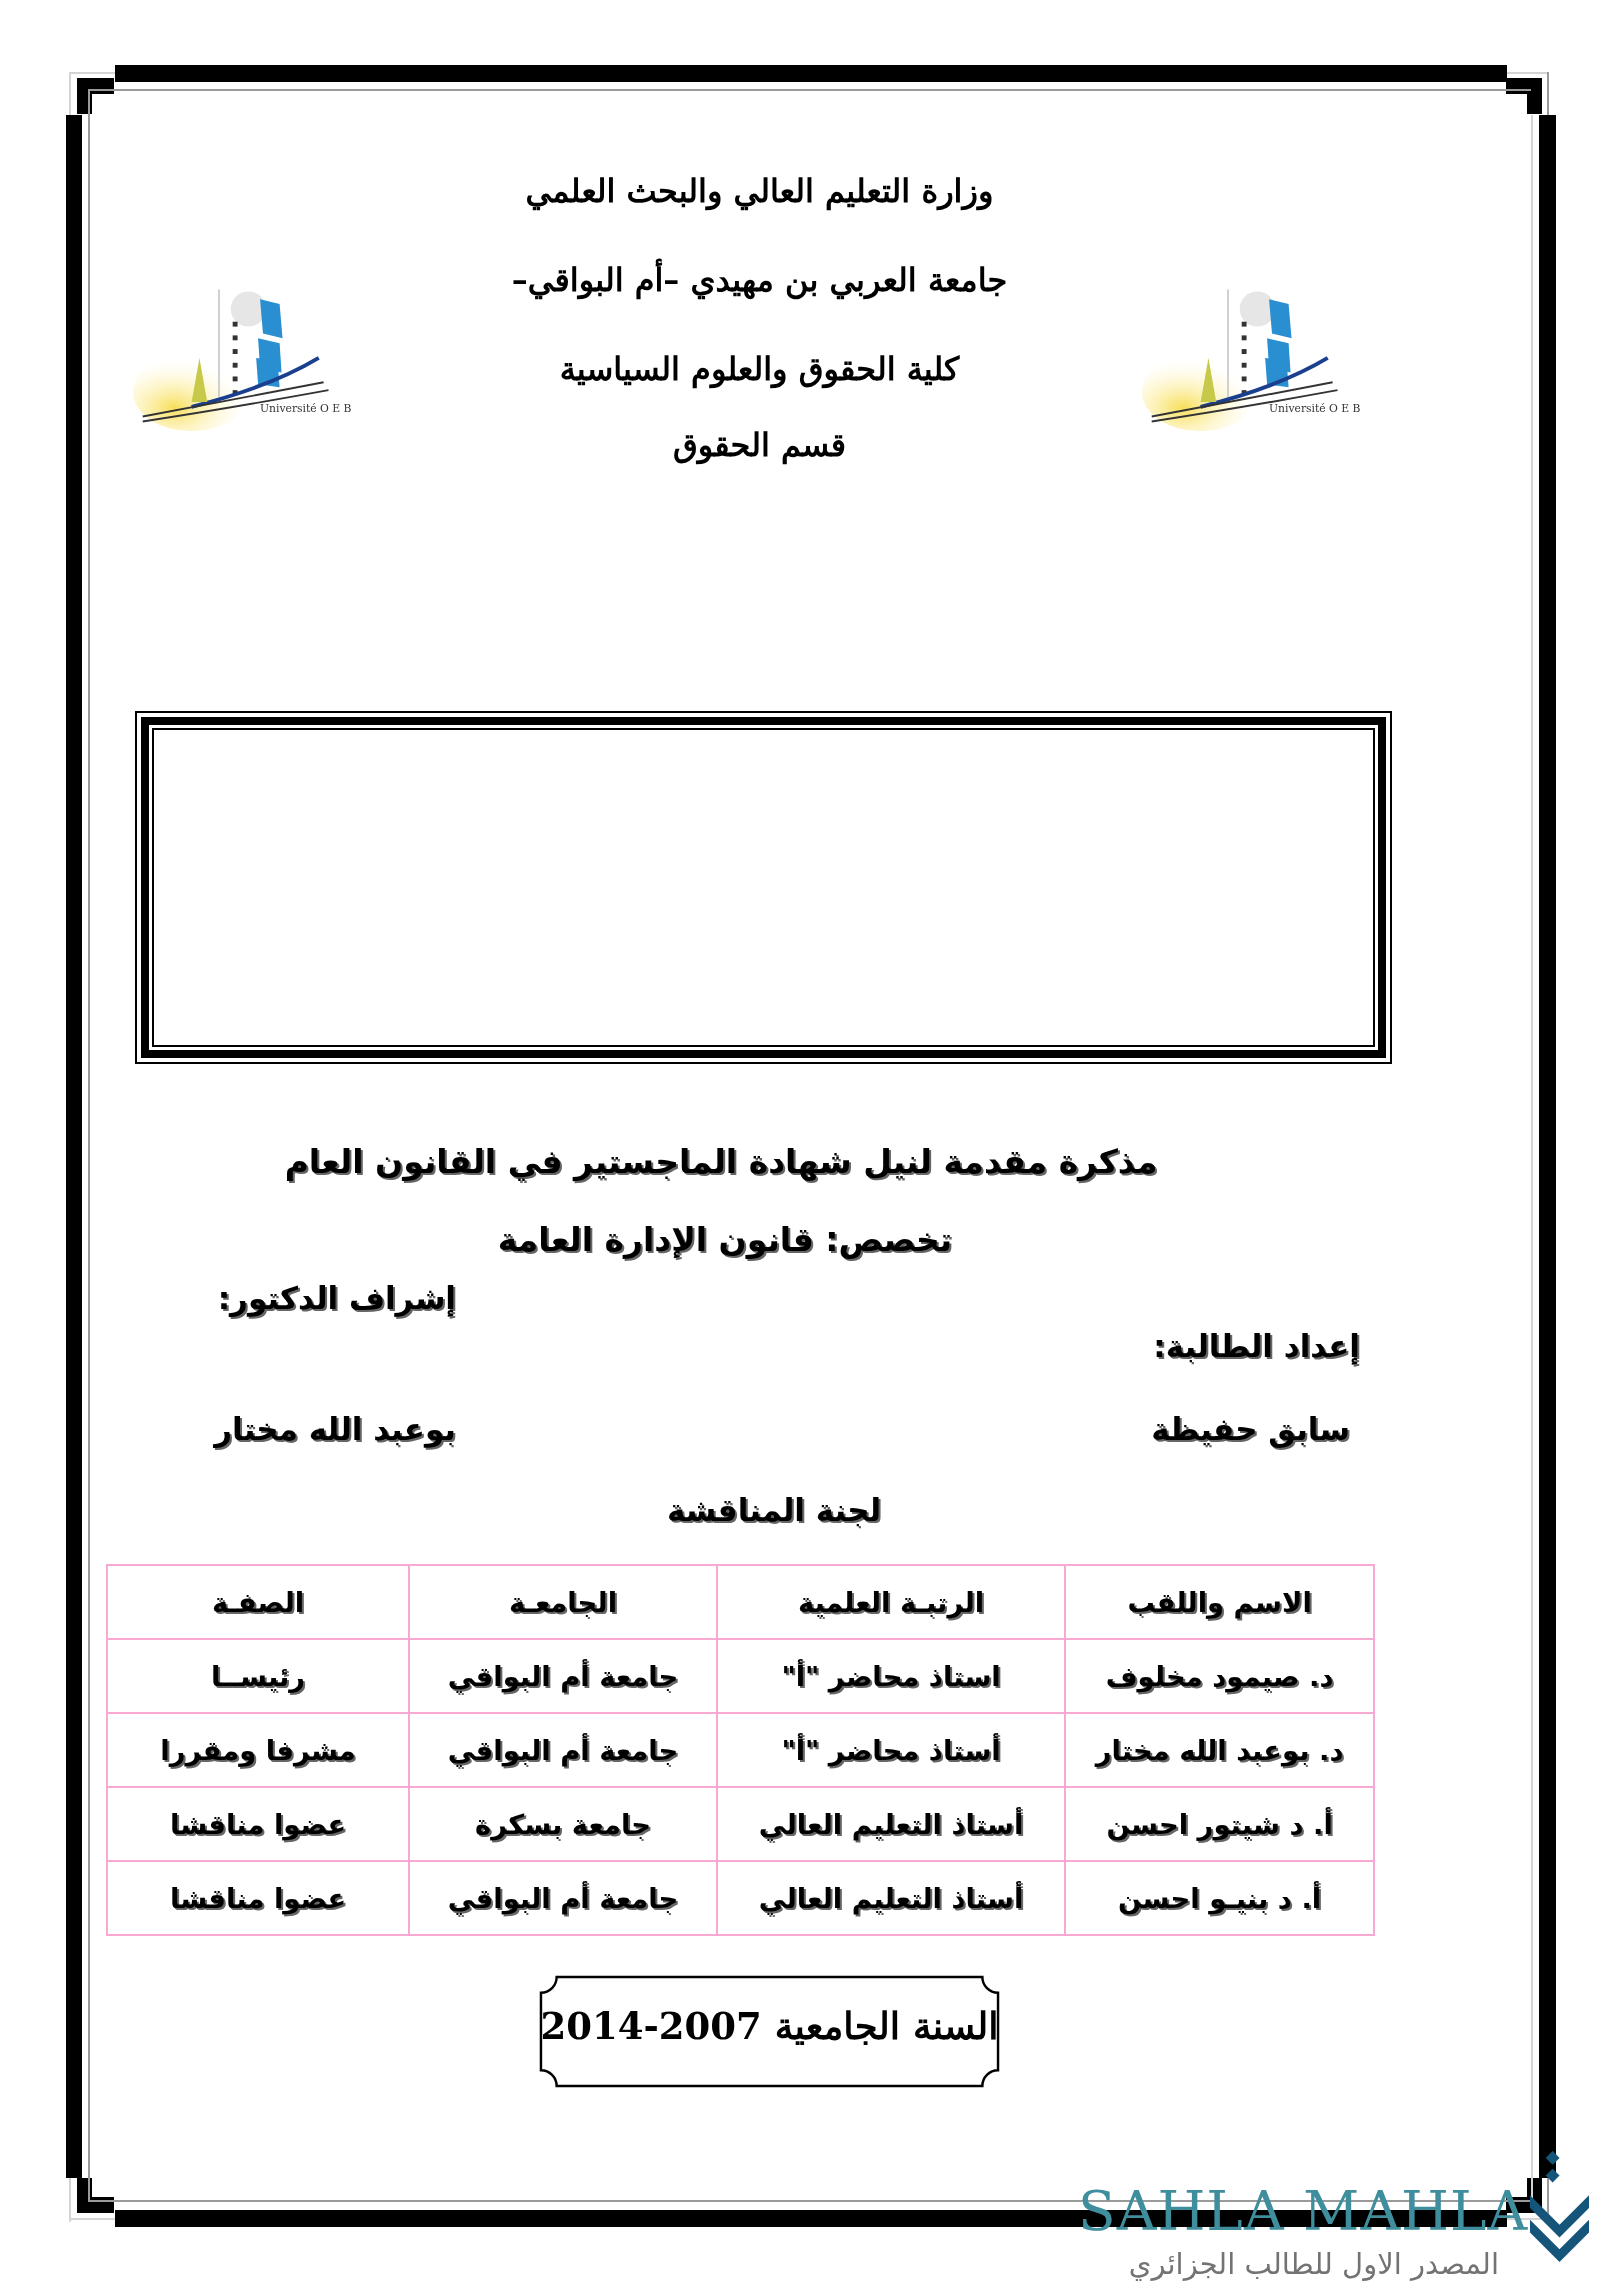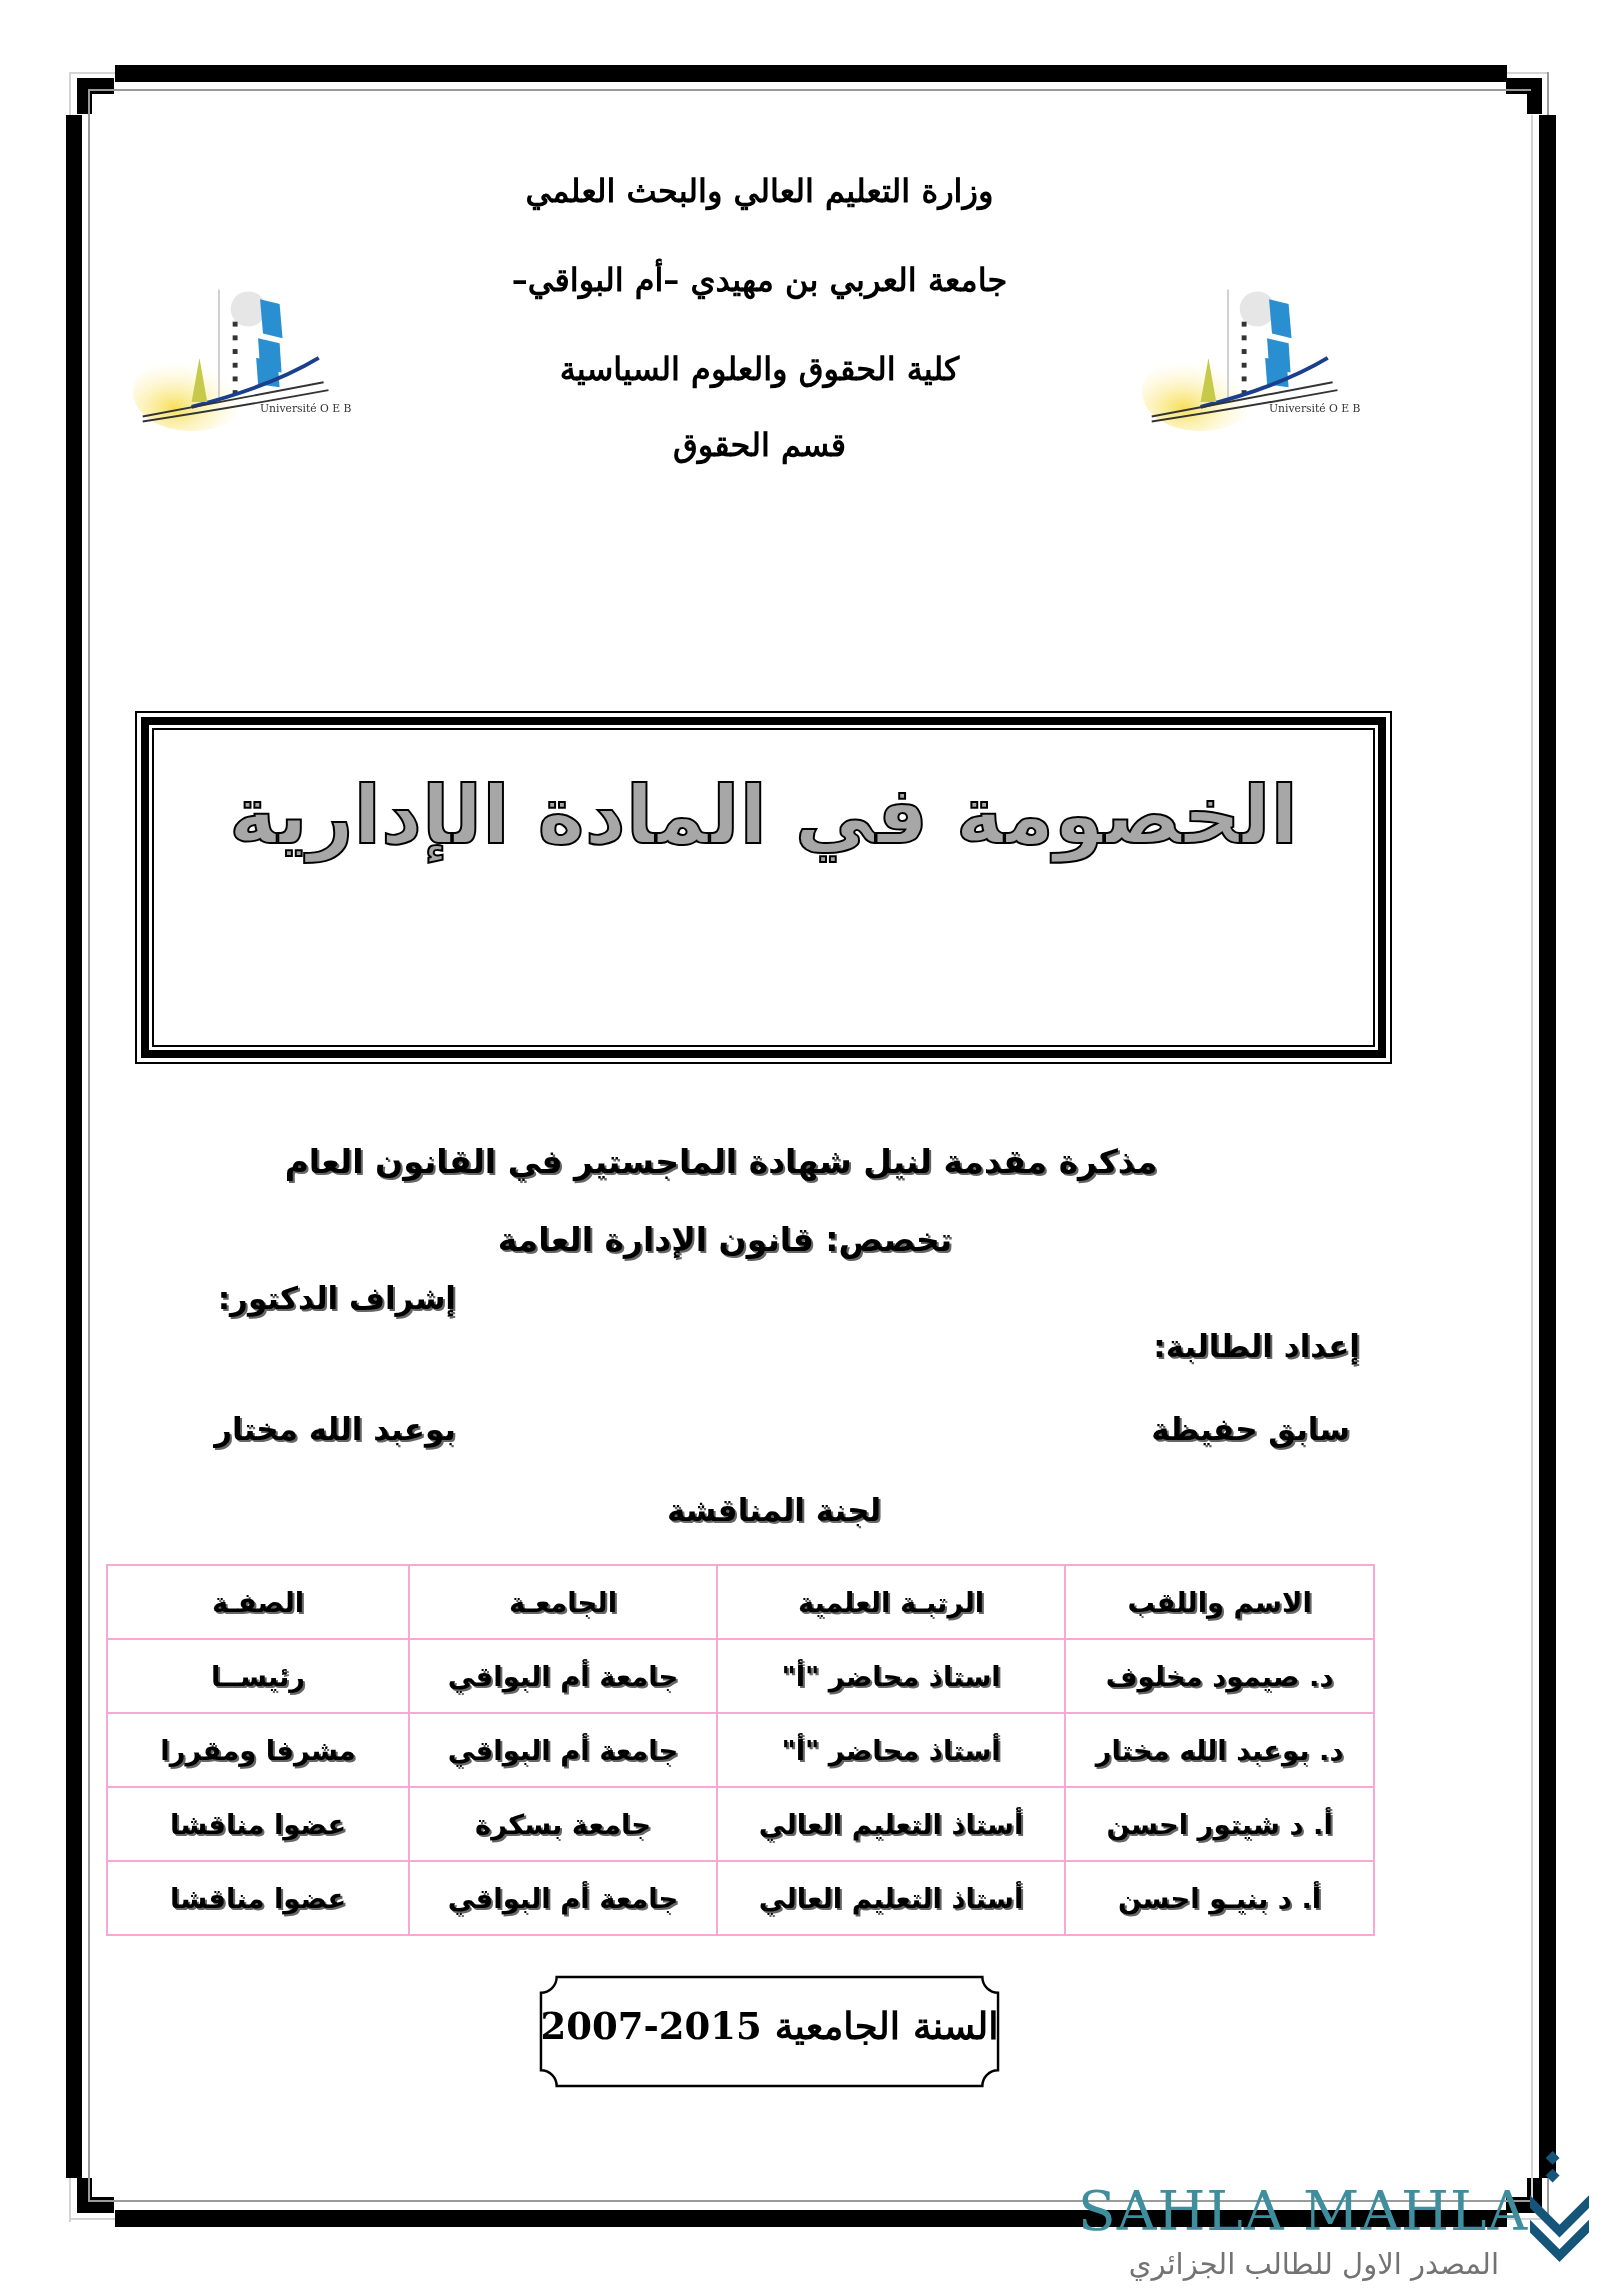--- a/index.html
+++ b/index.html
@@ -120,21 +120,20 @@
     <path d="M20 155 Q100 140 205 120" stroke="#333" stroke-width="2" fill="none"></path>
     <path d="M20 160 Q100 148 210 128" stroke="#333" stroke-width="2" fill="none"></path>
     <path d="M70 140 L78 95 L86 140" fill="#c7c94a"></path>
     <text x="140" y="150" font-size="11" fill="#333" font-family="DejaVu Serif, serif">Université O E B</text>
   </svg>
 </div>
 
 <div class="title-box">
   <div class="b2">
       <div class="b3">
-    <div class="title-line" style="top:39px;">الخصومة في المادة الإدارية</div>
   </div>
     </div>
 </div>
 
 <div class="sub" style="left:274px;width:882px;top:1142px;margin-left:6px;">مذكرة مقدمة لنيل شهادة الماجستير في القانون العام</div>
 <div class="sub" style="left:372px;width:706px;top:1220px;">تخصص: قانون الإدارة العامة</div>
 
 <div class="lbl" style="right:260px;top:1328px;">إعداد الطالبة:</div>
 <div class="lbl" style="right:270px;top:1411px;">سابق حفيظة</div>
 <div class="lbl" style="right:1164px;top:1280px;">إشراف الدكتور:</div>
@@ -176,21 +175,21 @@
   </tr>
 </tbody>
   </table>
 
 <div class="year-box">
   <svg width="461" height="113" viewBox="0 0 470 115" style="position:absolute;left:0;top:0;">
     <path d="M18 2 H452 A16 16 0 0 0 468 18 V97 A16 16 0 0 0 452 113 H18 A16 16 0 0 0 2 97 V18 A16 16 0 0 0 18 2 Z" fill="#fff" stroke="#000" stroke-width="2.5"></path>
   </svg>
   <div class="year-text">
     <span>السنة الجامعية</span>
-    <span style="direction:ltr;unicode-bidi:embed;">2007-2015</span>
+    <span style="direction:ltr;unicode-bidi:embed;">2014-2007</span>
   </div>
 </div>
 
 <div class="wm-latin">SAHLA MAHLA</div>
 <div class="wm-arabic">المصدر الاول للطالب الجزائري</div>
 <svg class="abs" style="left:1524px;top:2151px;" width="71" height="118" viewBox="0 0 72 120">
   <rect x="24" y="2" width="10" height="10" transform="rotate(45 29 7)" fill="#15557a"></rect>
   <rect x="24" y="20" width="10" height="10" transform="rotate(45 29 25)" fill="#15557a"></rect>
   <path d="M6 45 L36 75 L66 45 L66 58 L36 88 L6 58 Z" fill="#15557a"></path>
   <path d="M6 70 L36 100 L66 70 L66 83 L36 113 L6 83 Z" fill="#15557a"></path>

